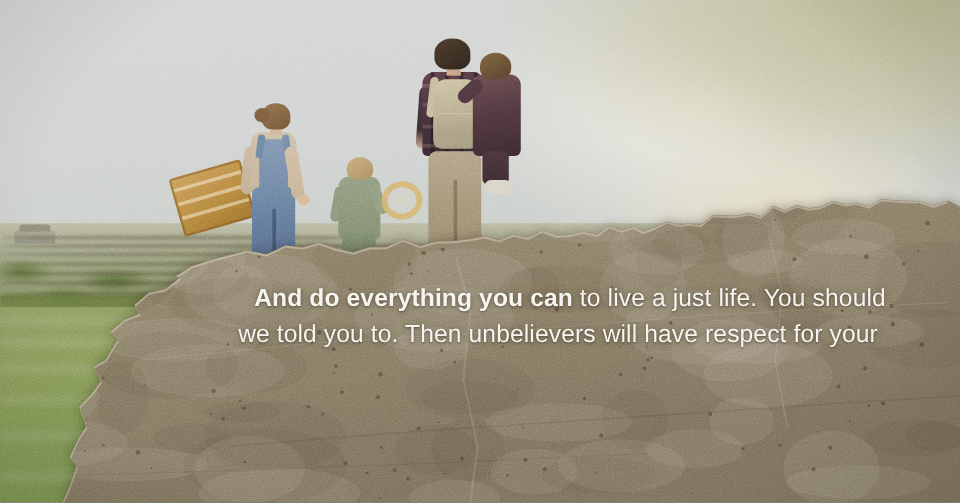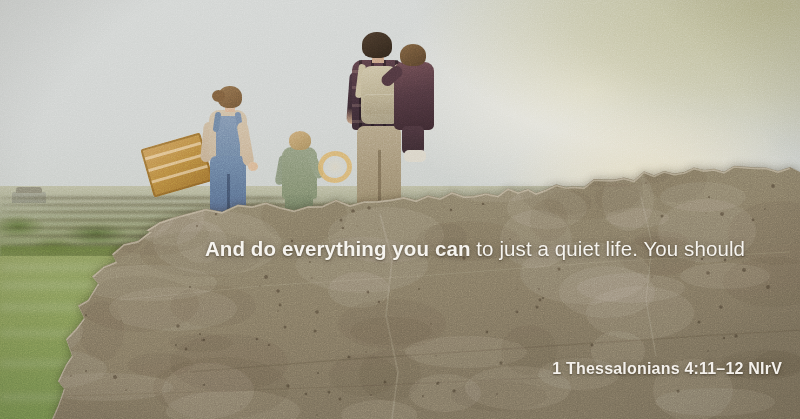--- a/index.html
+++ b/index.html
@@ -553,19 +553,19 @@
     <filter id="grainFilter">
       <feTurbulence type="fractalNoise" baseFrequency="0.85" numOctaves="3" stitchTiles="stitch"></feTurbulence>
       <feColorMatrix type="saturate" values="0"></feColorMatrix>
     </filter>
     <rect width="100%" height="100%" filter="url(#grainFilter)"></rect>
   </svg>
   <div class="vignette"></div>
 
   <div class="quote">
     <span class="line">
-      <span class="lead">And do everything you can</span><span> to just a quiet life. You should</span>
+      <span class="lead">And do everything you can</span><span> to live a just life. You should</span>
     </span>
+    <span class="line">we told you to. Then unbelievers will have respect for your</span>
   </div>
 
-  <div class="ref">1 Thessalonians 4:11–12 NIrV</div>
 
 </div>
 
 </body></html>

